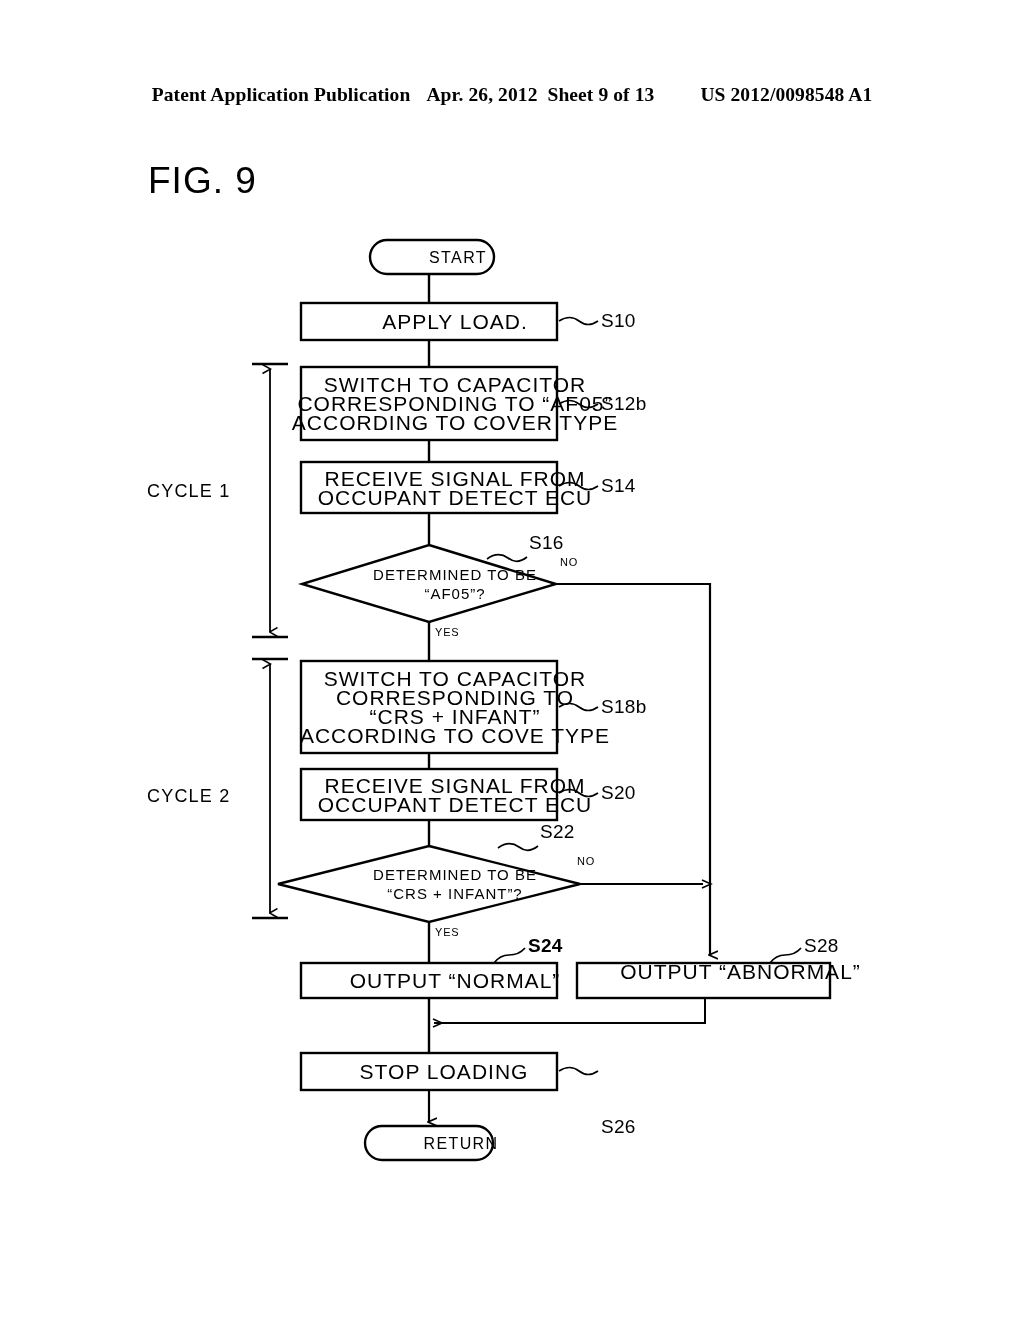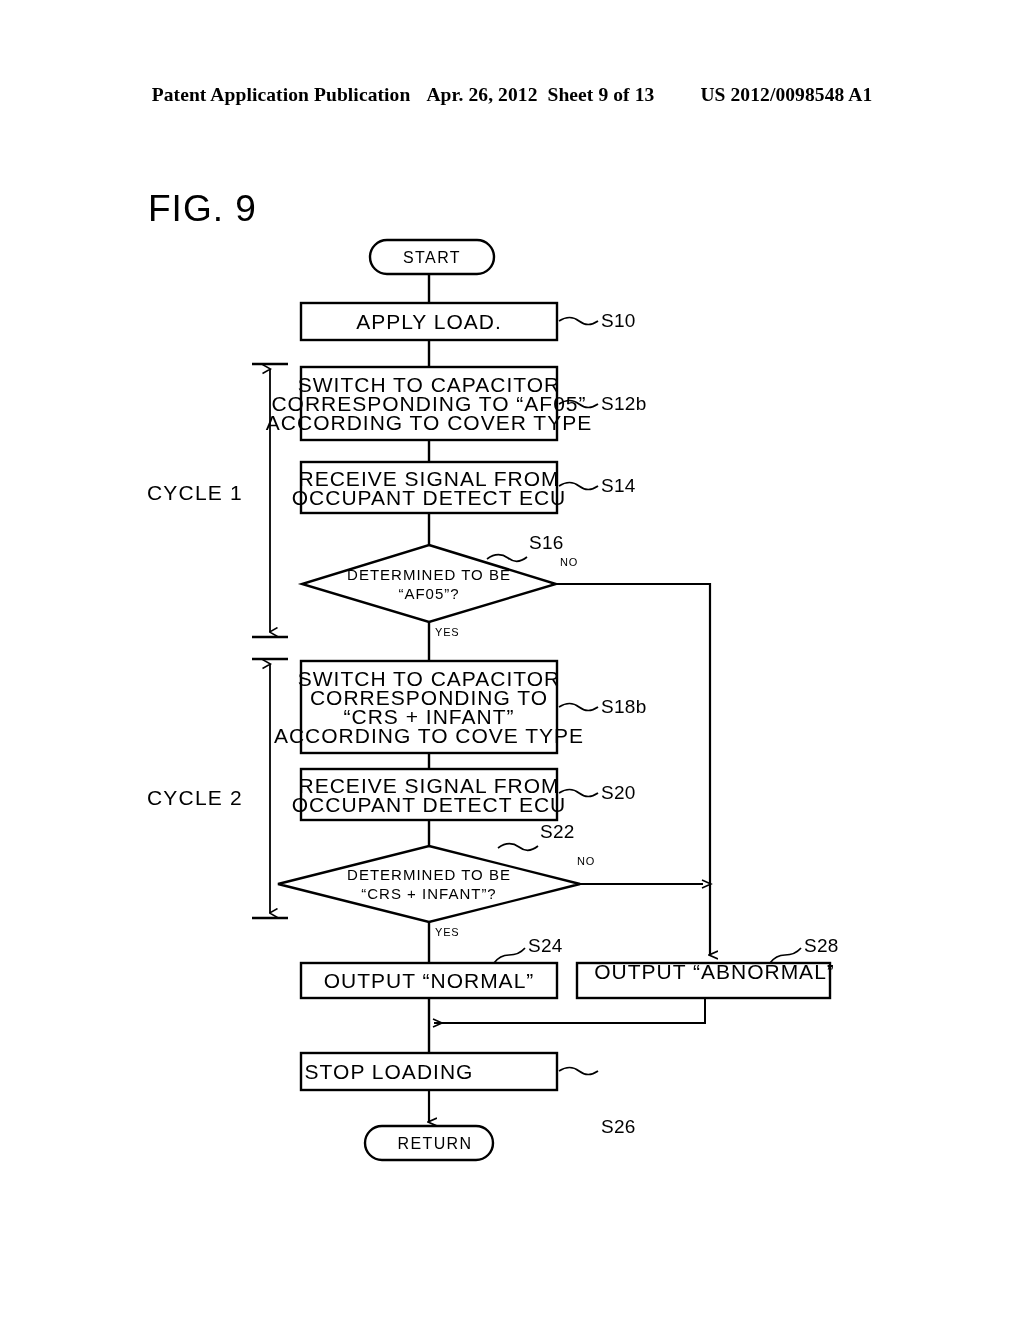--- a/index.html
+++ b/index.html
@@ -39,21 +39,20 @@
 
   
   #fig-label {
     position: absolute;
     left: 148px;
     top: 160px;
     font-family: "Liberation Sans", sans-serif;
     font-size: 37px;
     letter-spacing: 1px;
     font-weight: 400;
-    margin-top: 28px;
   }
 
   
   #flow-canvas {
     position: absolute;
     left: 0;
     top: 0;
     width: 1024px;
     height: 1320px;
   }
@@ -66,20 +65,21 @@
     flex-direction: column;
     align-items: center;
     justify-content: center;
     text-align: center;
     font-family: "Liberation Sans", sans-serif;
     font-size: 15.5px;
     letter-spacing: 1.0px;
     line-height: 19px;
     white-space: pre;
     pointer-events: none;
+    margin-left: 26px;
   }
   .node-text.term { font-size: 16px; letter-spacing: 1.4px; }
   .node-text.proc { font-size: 21px; }
   .node-text.dec  { font-size: 15px; }
 
   
   .ref-num {
     position: absolute;
     font-family: "Liberation Sans", sans-serif;
     font-size: 19px;
@@ -93,21 +93,21 @@
     font-family: "Liberation Sans", sans-serif;
     font-size: 11px;
     letter-spacing: 0.8px;
     white-space: pre;
   }
 
   
   .cycle-label {
     position: absolute;
     font-family: "Liberation Sans", sans-serif;
-    font-size: 21px;
+    font-size: 18px;
     letter-spacing: 1.2px;
     white-space: pre;
   }
 </style>
 </head>
 <body>
 
 <div id="page-header">
   <span class="hdr-left">Patent Application Publication</span>
   <span class="hdr-mid">Apr. 26, 2012  Sheet 9 of 13</span>
@@ -236,39 +236,39 @@
 <div class="node-text proc" style="left:301px; top:769px; width:256px; height:51px;">RECEIVE SIGNAL FROM
 OCCUPANT DETECT ECU</div>
 
 <div class="node-text dec" style="left:290px; top:846px; width:278px; height:76px;">DETERMINED TO BE
 “CRS + INFANT”?</div>
 
 <div class="node-text proc" style="left:301px; top:963px; width:256px; height:35px;">OUTPUT “NORMAL”</div>
 
 <div class="node-text proc" style="left:588px; top:963px; width:253px; height:17px;">OUTPUT “ABNORMAL”</div>
 
-<div class="node-text proc" style="left:287px; top:1053px; width:204px; height:37px;">STOP LOADING</div>
+<div class="node-text proc" style="left:316px; top:1053px; width:204px; height:37px;">STOP LOADING</div>
 
 <div class="node-text term" style="left:365px; top:1126px; width:140px; height:34px;">RETURN</div>
 
 <div class="ref-num" style="left:601px; top:310px;">S10</div>
 
 <div class="ref-num" style="left:601px; top:393px;">S12b</div>
 
 <div class="ref-num" style="left:601px; top:475px;">S14</div>
 
 <div class="ref-num" style="left:529px; top:532px;">S16</div>
 
 <div class="ref-num" style="left:601px; top:696px;">S18b</div>
 
 <div class="ref-num" style="left:601px; top:782px;">S20</div>
 
 <div class="ref-num" style="left:540px; top:821px;">S22</div>
 
-<div class="ref-num" style="left:528px; top:935px;">S24</div>
+<div class="ref-num" style="left:528px; top:935px;font-weight:bold;">S24</div>
 
 <div class="ref-num" style="left:804px; top:935px;">S28</div>
 
 <div class="ref-num" style="left:601px; top:1116px;">S26</div>
 
 <div class="branch-label" style="left:560px; top:556px;">NO</div>
 
 <div class="branch-label" style="left:435px; top:626px;">YES</div>
 
 <div class="branch-label" style="left:577px; top:855px;">NO</div>

